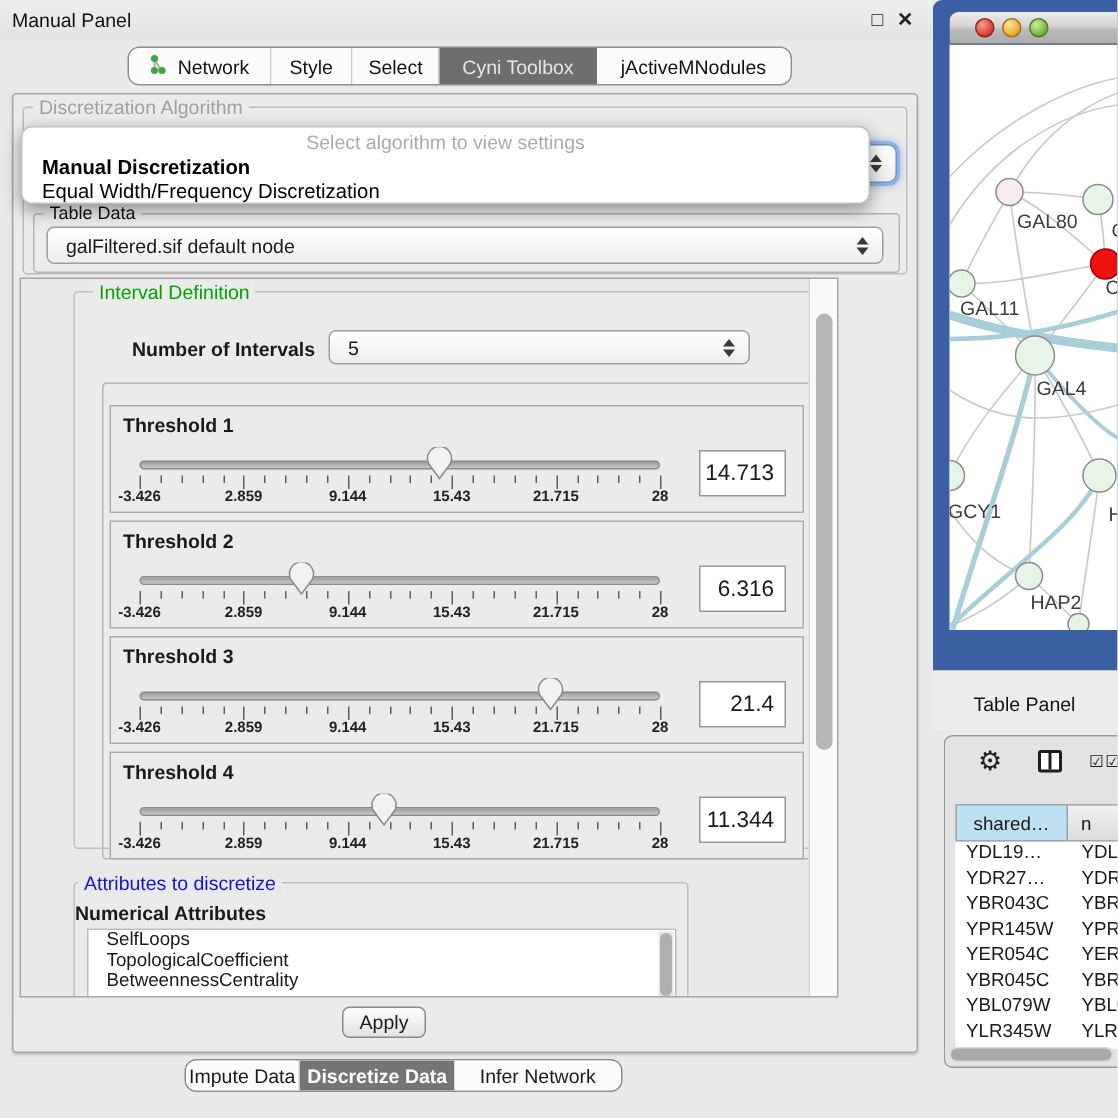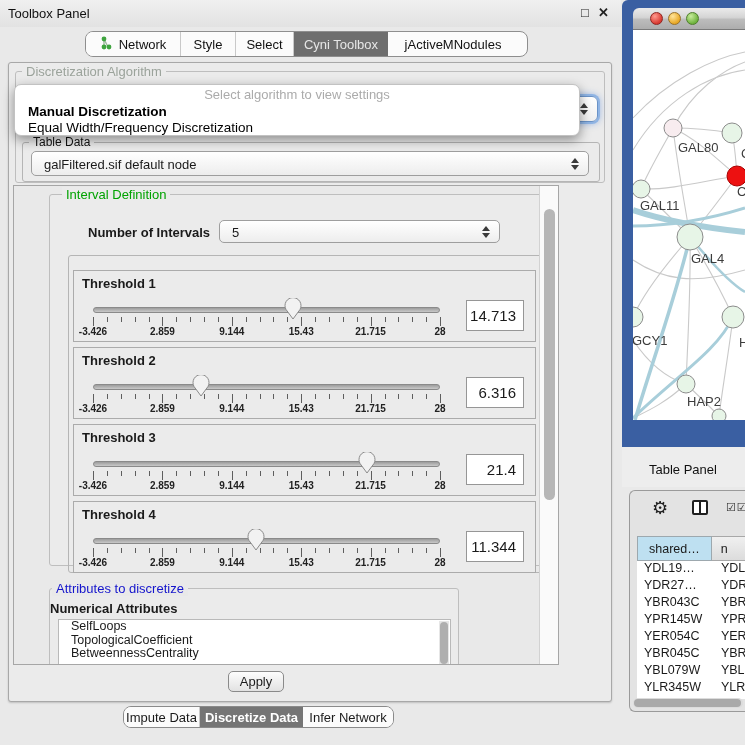--- a/index.html
+++ b/index.html
@@ -113,21 +113,21 @@
   .trow .cell { white-space:nowrap; overflow:hidden; }
   .trow .cell.c1 { width:82px; padding-left:7px; }
   .trow .cell.c2 { width:40px; padding-left:9px; }
   #tp-hscroll { position:absolute; left:3px; top:207px; width:110px; height:10px; background:#DCDCDC; border-radius:5px; }
   #tp-hscroll .thumb { position:absolute; left:1px; top:1px; width:107px; height:8px; background:#A9A9A9; border-radius:4px; }
 </style>
 </head>
 <body>
 
 <div id="titlebar" class="abs">
-  <span class="title">Toolbox Panel</span>
+  <span class="title">Manual Panel</span>
   <span class="winbtn" id="btn-float">□</span>
   <span class="winbtn" id="btn-close">✕</span>
 </div>
 
 <div id="tabbar" class="abs">
   <div class="tab" style="width:95px">
     <span class="neticon">
       <svg width="13" height="14" viewBox="0 0 13 14">
           <line x1="4" y1="3" x2="8" y2="11" stroke="#9DB89D" stroke-width="1.4"></line>
           <line x1="4" y1="3" x2="4" y2="11" stroke="#9DB89D" stroke-width="1.4"></line>
@@ -137,21 +137,21 @@
         </svg>
     </span>
     <span>Network</span>
   </div>
   <div class="tab" style="width:55px">
       <span>Style</span>
     </div>
   <div class="tab" style="width:58px">
       <span>Select</span>
     </div>
-  <div class="tab selected" style="width:94px">
+  <div class="tab selected" style="width:105px">
       <span>Cyni Toolbox</span>
     </div>
   <div class="tab" style="width:130px">
       <span>jActiveMNodules</span>
     </div>
 </div>
 
 <div id="main-panel" class="abs">
 
   <div id="algo-group" class="groupbox">
@@ -383,21 +383,21 @@
         <div class="thumb"></div>
       </div>
   </div>
 
   <div id="apply-btn" class="abs">Apply</div>
 </div>
 
 <div id="bottom-tabs" class="abs">
   <div class="btab" style="width:76px">Impute Data</div>
   <div class="btab selected" style="width:103px">Discretize Data</div>
-  <div class="btab" style="width:90px">Infer Network</div>
+  <div class="btab" style="width:111px">Infer Network</div>
 </div>
 
 <div id="algo-popup" class="abs">
   <div class="prompt">Select algorithm to view settings</div>
   <div class="opt bold">Manual Discretization</div>
   <div class="opt">Equal Width/Frequency Discretization</div>
 </div>
 
 <div id="net-window" class="abs">
   <div id="net-titlebar">

